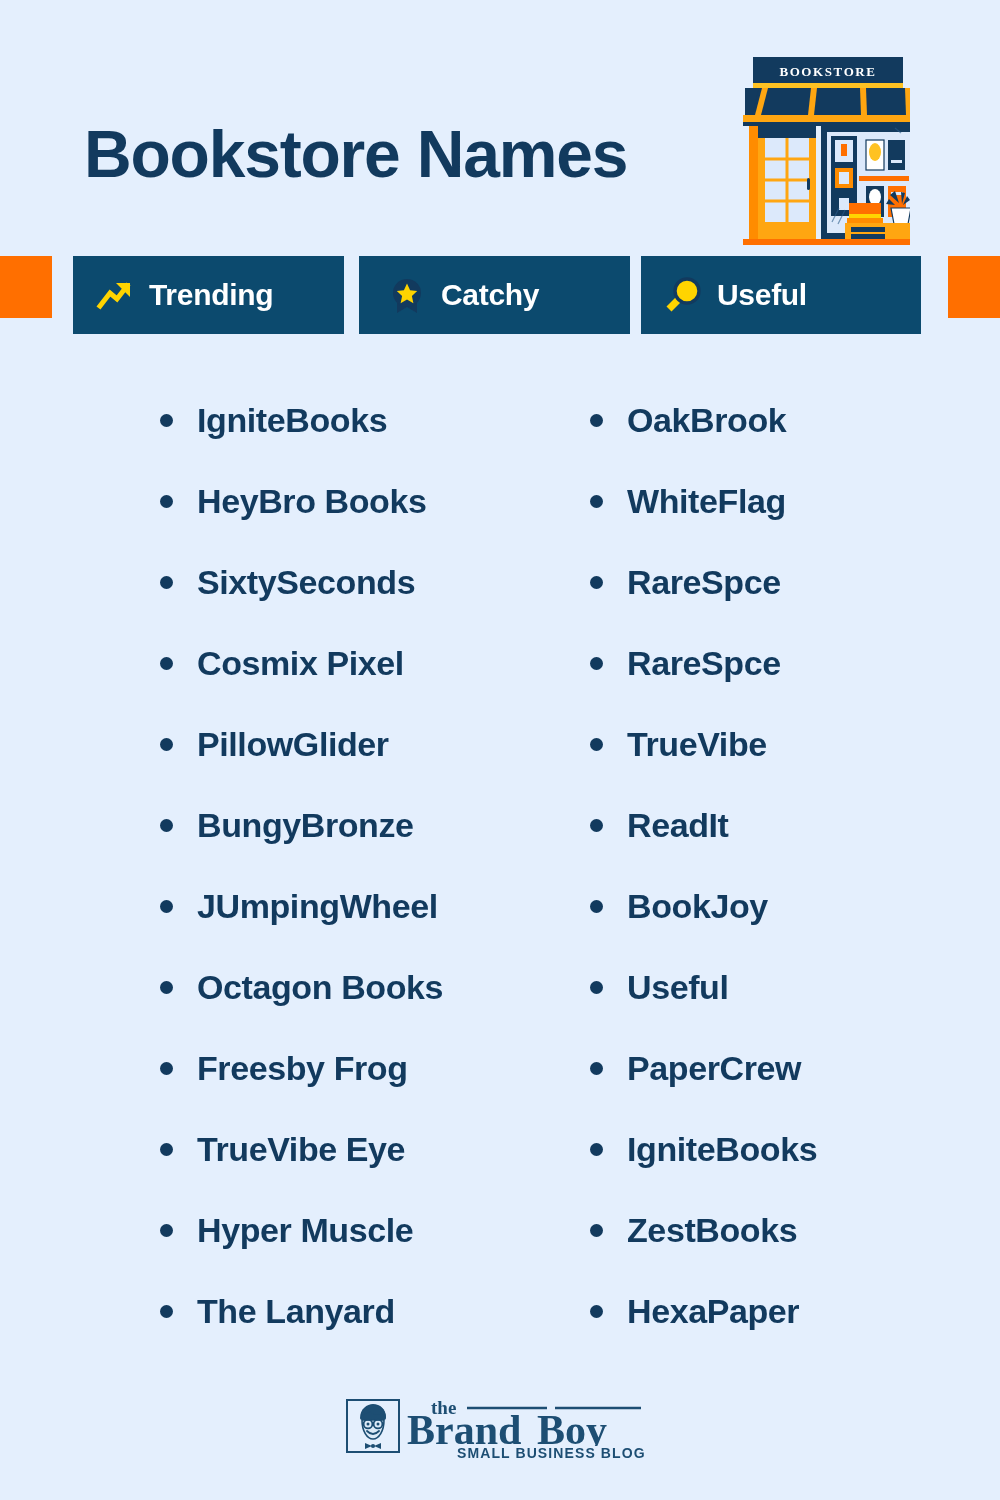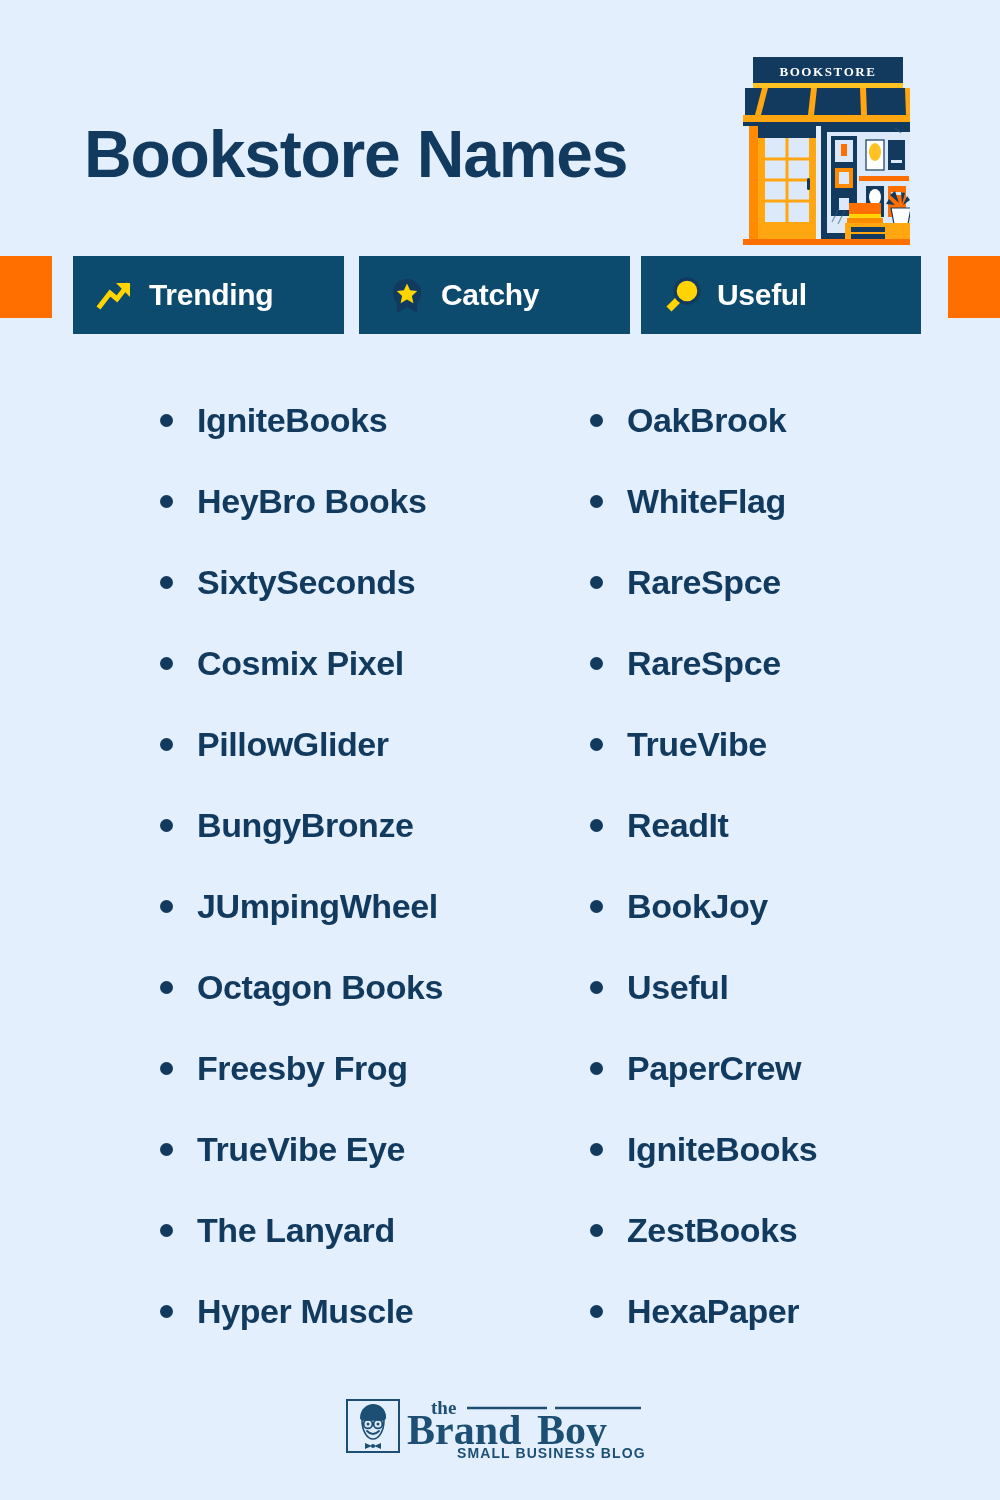--- a/index.html
+++ b/index.html
@@ -236,25 +236,25 @@
     <div class="name-item">
         <span class="bullet"></span>
         <span class="name-text">Freesby Frog</span>
       </div>
     <div class="name-item">
         <span class="bullet"></span>
         <span class="name-text">TrueVibe Eye</span>
       </div>
     <div class="name-item">
         <span class="bullet"></span>
+        <span class="name-text">Hyper Muscle</span>
+      </div>
+    <div class="name-item">
+        <span class="bullet"></span>
         <span class="name-text">The Lanyard</span>
-      </div>
-    <div class="name-item">
-        <span class="bullet"></span>
-        <span class="name-text">Hyper Muscle</span>
       </div>
   </div>
 
   <div id="col-right" class="name-col">
     <div class="name-item">
         <span class="bullet"></span>
         <span class="name-text">OakBrook</span>
       </div>
     <div class="name-item">
         <span class="bullet"></span>

